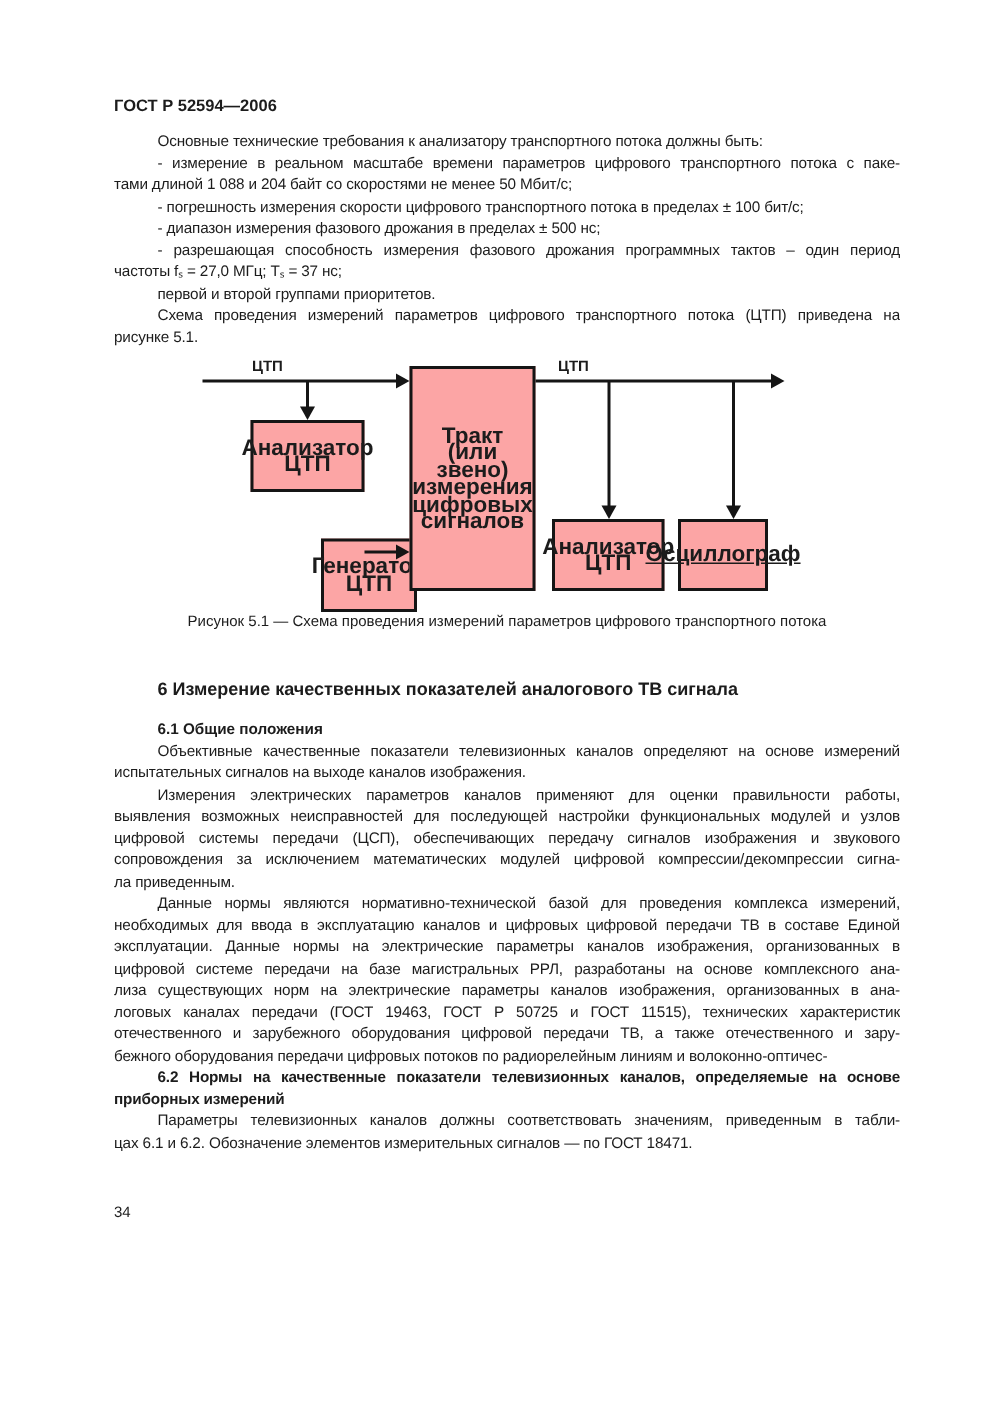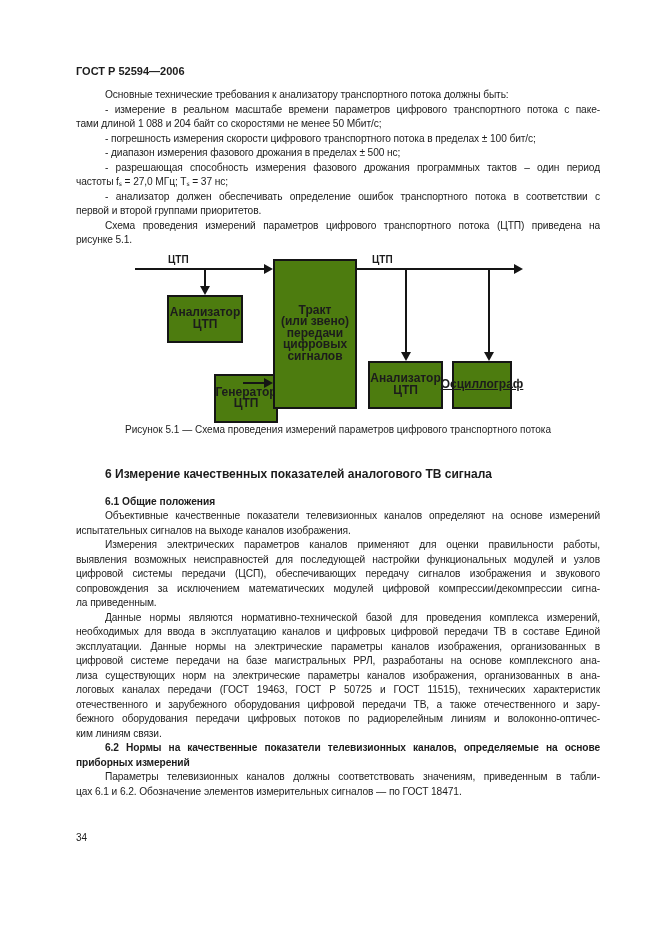--- a/index.html
+++ b/index.html
@@ -22,23 +22,23 @@
     white-space:normal;
   }
   .para .ln:first-child { text-indent:29px; }
   .para .ln:last-child { text-align-last:left; }
   .bold .ln { font-weight:bold; }
 
   
   .fig { position:relative; height:190px; margin-top:6px; }
   .dbox {
     position:absolute; box-sizing:border-box;
-    border:2px solid #151515; background:#4d7c0f;
+    border:2px solid #151515; background:#fca5a5;
     display:flex; flex-direction:column; align-items:center; justify-content:center;
-    font-weight:bold; font-size:12px; text-align:center;
+    font-weight:bold; font-size:15px; text-align:center;
   }
   .dbox .ln { line-height:11.5px; }
   .hline { position:absolute; height:2px; background:#151515; }
   .vline { position:absolute; width:2px; background:#151515; }
   .arr-r { position:absolute; width:0; height:0;
     border-top:5px solid transparent; border-bottom:5px solid transparent;
     border-left:9px solid #151515; }
   .arr-d { position:absolute; width:0; height:0;
     border-left:5px solid transparent; border-right:5px solid transparent;
     border-top:9px solid #151515; }
@@ -68,21 +68,20 @@
         <div class="ln">- погрешность измерения скорости цифрового транспортного потока в пределах ± 100 бит/с;</div>
       </div>
     <div class="para">
         <div class="ln">- диапазон измерения фазового дрожания в пределах ± 500 нс;</div>
       </div>
     <div class="para">
         <div class="ln">- разрешающая способность измерения фазового дрожания программных тактов – один период</div>
         <div class="ln">частоты fₛ = 27,0 МГц; Tₛ = 37 нс;</div>
       </div>
     <div class="para">
-        <div class="ln">- анализатор должен обеспечивать определение ошибок транспортного потока в соответствии с</div>
         <div class="ln">первой и второй группами приоритетов.</div>
       </div>
     <div class="para">
         <div class="ln">Схема проведения измерений параметров цифрового транспортного потока (ЦТП) приведена на</div>
         <div class="ln">рисунке 5.1.</div>
       </div>
   </div>
 
   <div class="fig">
     <span class="flabel" style="left:92px; top:0;">ЦТП</span>
@@ -100,21 +99,21 @@
         <div class="ln">Генератор</div>
         <div class="ln">ЦТП</div>
       </div>
 
     <div class="hline" style="left:167px; top:128px; width:22px;"></div>
     <div class="arr-r" style="left:188px; top:124px;"></div>
 
     <div class="dbox" style="left:197px; top:5px; width:84px; height:150px;">
         <div class="ln">Тракт</div>
         <div class="ln">(или звено)</div>
-        <div class="ln">передачи</div>
+        <div class="ln">измерения</div>
         <div class="ln">цифровых</div>
         <div class="ln">сигналов</div>
       </div>
 
     <span class="flabel" style="left:296px; top:0;">ЦТП</span>
     <div class="hline" style="left:281px; top:14px; width:158px;"></div>
     <div class="arr-r" style="left:438px; top:10px;"></div>
 
     <div class="vline" style="left:329px; top:15px; height:84px;"></div>
     <div class="arr-d" style="left:325px; top:98px;"></div>
@@ -149,21 +148,20 @@
       </div>
     <div class="para">
         <div class="ln">Данные нормы являются нормативно-технической базой для проведения комплекса измерений,</div>
         <div class="ln">необходимых для ввода в эксплуатацию каналов и цифровых цифровой передачи ТВ в составе Единой</div>
         <div class="ln">эксплуатации. Данные нормы на электрические параметры каналов изображения, организованных в</div>
         <div class="ln">цифровой системе передачи на базе магистральных РРЛ, разработаны на основе комплексного ана-</div>
         <div class="ln">лиза существующих норм на электрические параметры каналов изображения, организованных в ана-</div>
         <div class="ln">логовых каналах передачи (ГОСТ 19463, ГОСТ Р 50725 и ГОСТ 11515), технических характеристик</div>
         <div class="ln">отечественного и зарубежного оборудования цифровой передачи ТВ, а также отечественного и зару-</div>
         <div class="ln">бежного оборудования передачи цифровых потоков по радиорелейным линиям и волоконно-оптичес-</div>
-        <div class="ln">ким линиям связи.</div>
       </div>
   </div>
 
   <div class="para bold">
       <div class="ln">6.2  Нормы на качественные показатели телевизионных каналов, определяемые на основе</div>
       <div class="ln">приборных измерений</div>
     </div>
   <div class="para">
       <div class="ln">Параметры телевизионных каналов должны соответствовать значениям, приведенным в табли-</div>
       <div class="ln">цах 6.1 и 6.2. Обозначение элементов измерительных сигналов — по ГОСТ 18471.</div>

